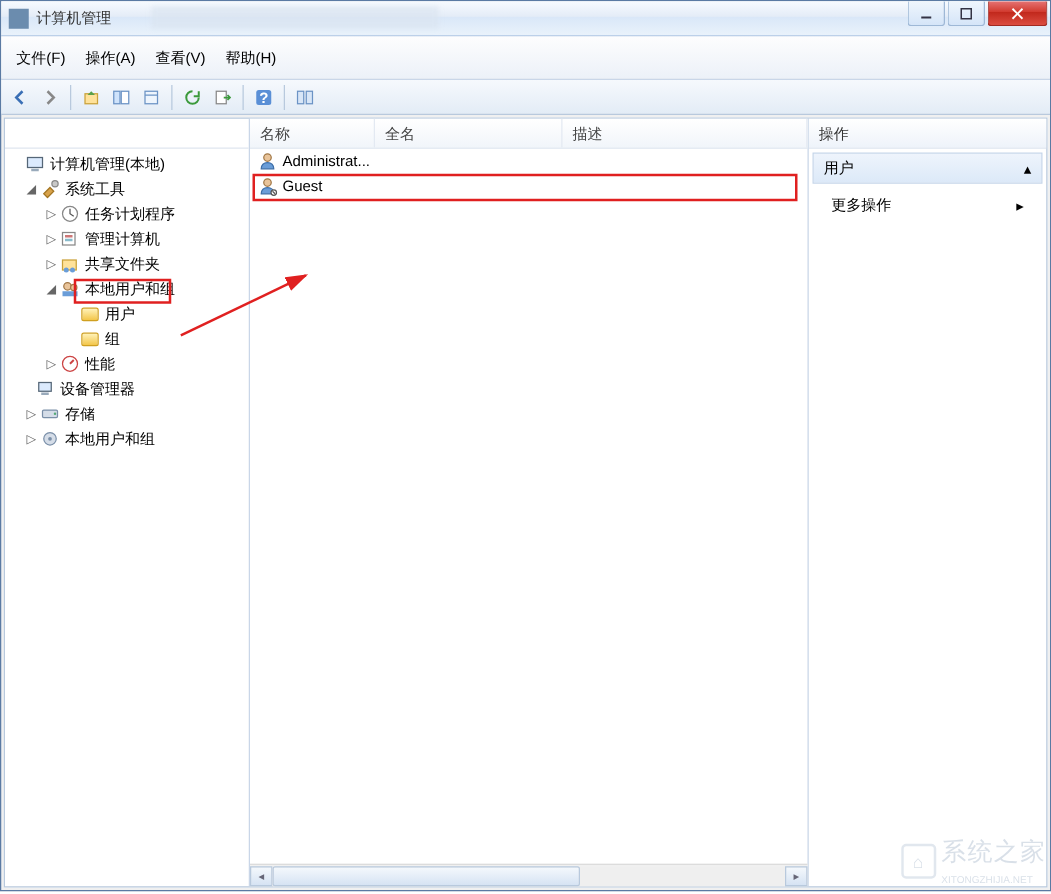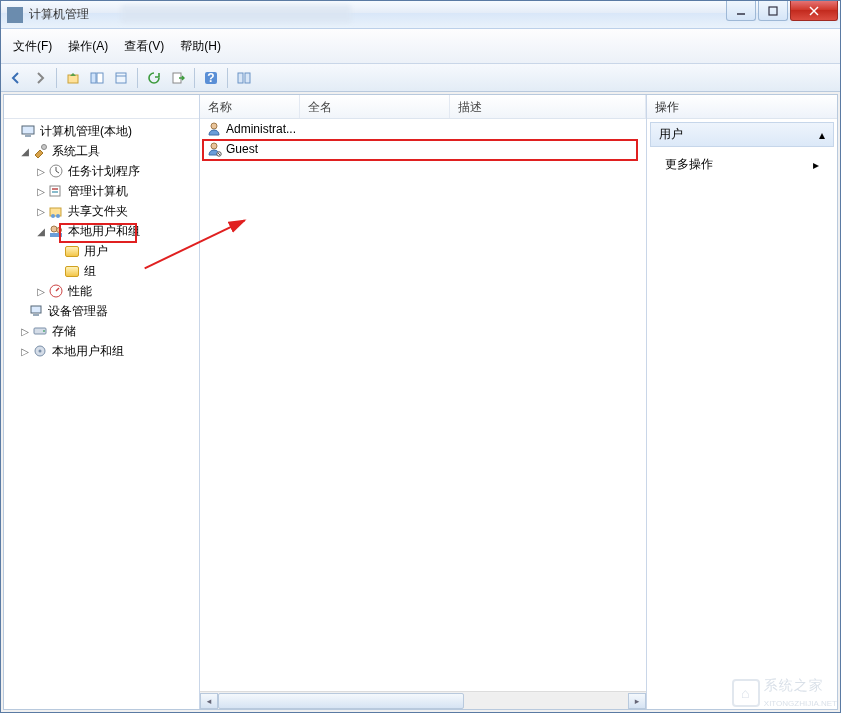--- a/index.html
+++ b/index.html
@@ -361,16 +361,16 @@
         </defs>
       <line x1="10" y1="80" x2="160" y2="8" stroke="#e02020" stroke-width="3" marker-end="url(#ah)"></line>
     </svg>
 
   </div>
 </div>
 
 <div class="watermark">
   <span class="logo">⌂</span>
   <span>
-    <span style="font-size:14px">系统之家</span><br>
+    <span style="font-size:20px">系统之家</span><br>
     <span style="font-size:8px;letter-spacing:0">XITONGZHIJIA.NET</span>
   </span>
 </div>
 
 </body></html>

